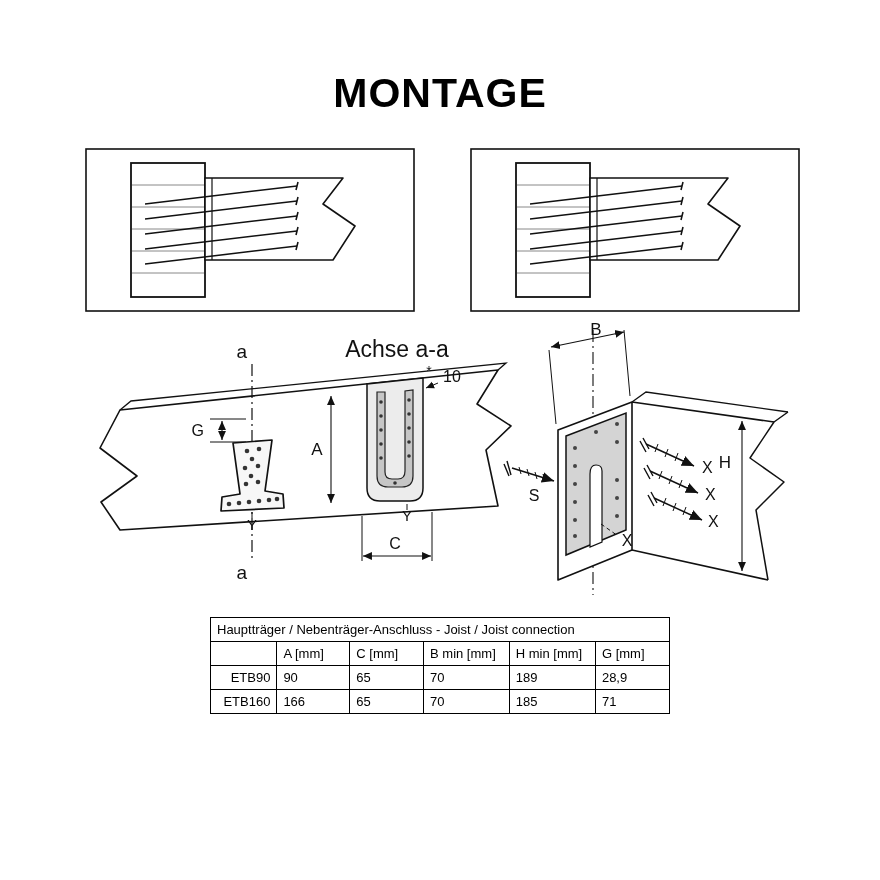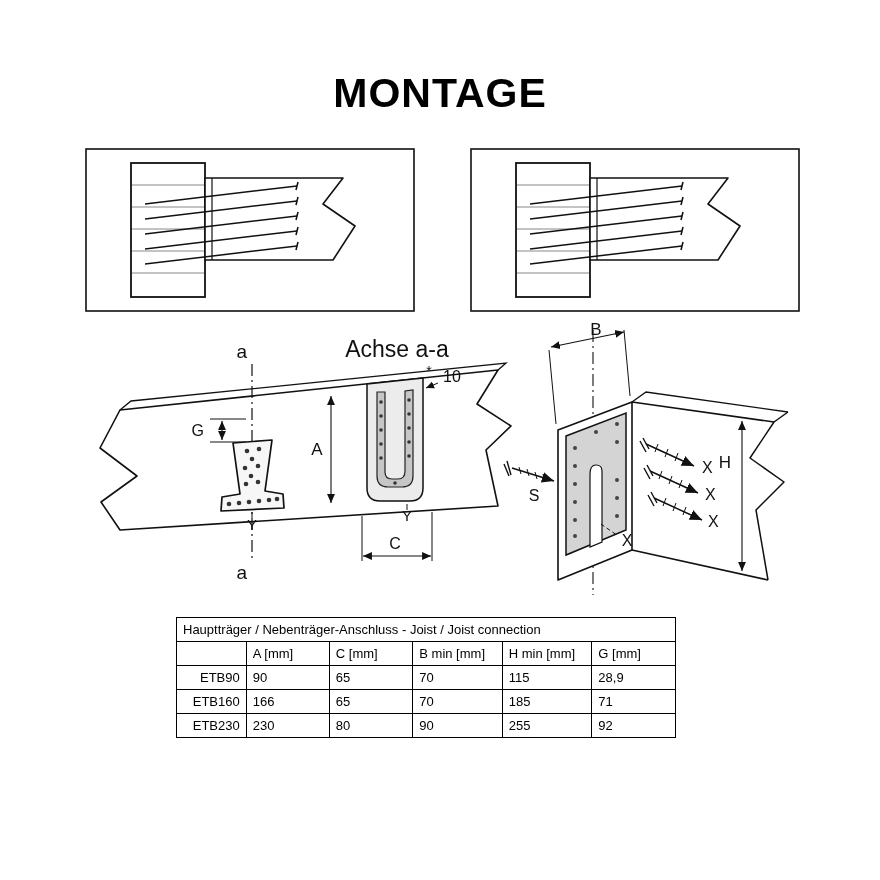--- a/index.html
+++ b/index.html
@@ -11,21 +11,21 @@
     position:absolute; top:70px; left:0; width:100%; margin:0;
     text-align:center; font-size:41px; font-weight:700; letter-spacing:1px;
   }
   svg { position:absolute; display:block; }
   svg.box-left  { left:85px;  top:148px; }
   svg.box-right { left:470px; top:148px; }
   svg.mid       { left:0;     top:318px; }
   svg text { font-family:"Liberation Sans", sans-serif; fill:#111; }
 
   table.dim-table {
-    position:absolute; left:176px; top:617px; width:500px;
+    position:absolute; left:210px; top:617px; width:460px;
     border-collapse:collapse; font-size:13px; background:#fff;
   }
   .dim-table th, .dim-table td {
     border:1px solid #000; padding:2px 6px; height:19px;
     text-align:left; font-weight:400; white-space:nowrap;
   }
   .dim-table th.t-title { text-align:left; }
   .dim-table td.rname { text-align:right; width:60px; }
   .dim-table th.c { width:80px; }
 </style>
@@ -256,35 +256,27 @@
         <th class="c">H min [mm]</th>
         <th class="c">G [mm]</th>
       </tr>
     </thead>
     <tbody>
       <tr>
         <td class="rname">ETB90</td>
         <td>90</td>
         <td>65</td>
         <td>70</td>
-        <td>115</td>
+        <td>189</td>
         <td>28,9</td>
       </tr>
       <tr>
         <td class="rname">ETB160</td>
         <td>166</td>
         <td>65</td>
         <td>70</td>
         <td>185</td>
         <td>71</td>
       </tr>
-      <tr>
-        <td class="rname">ETB230</td>
-        <td>230</td>
-        <td>80</td>
-        <td>90</td>
-        <td>255</td>
-        <td>92</td>
-      </tr>
     </tbody>
   </table>
 
 </div>
 
 </body></html>

